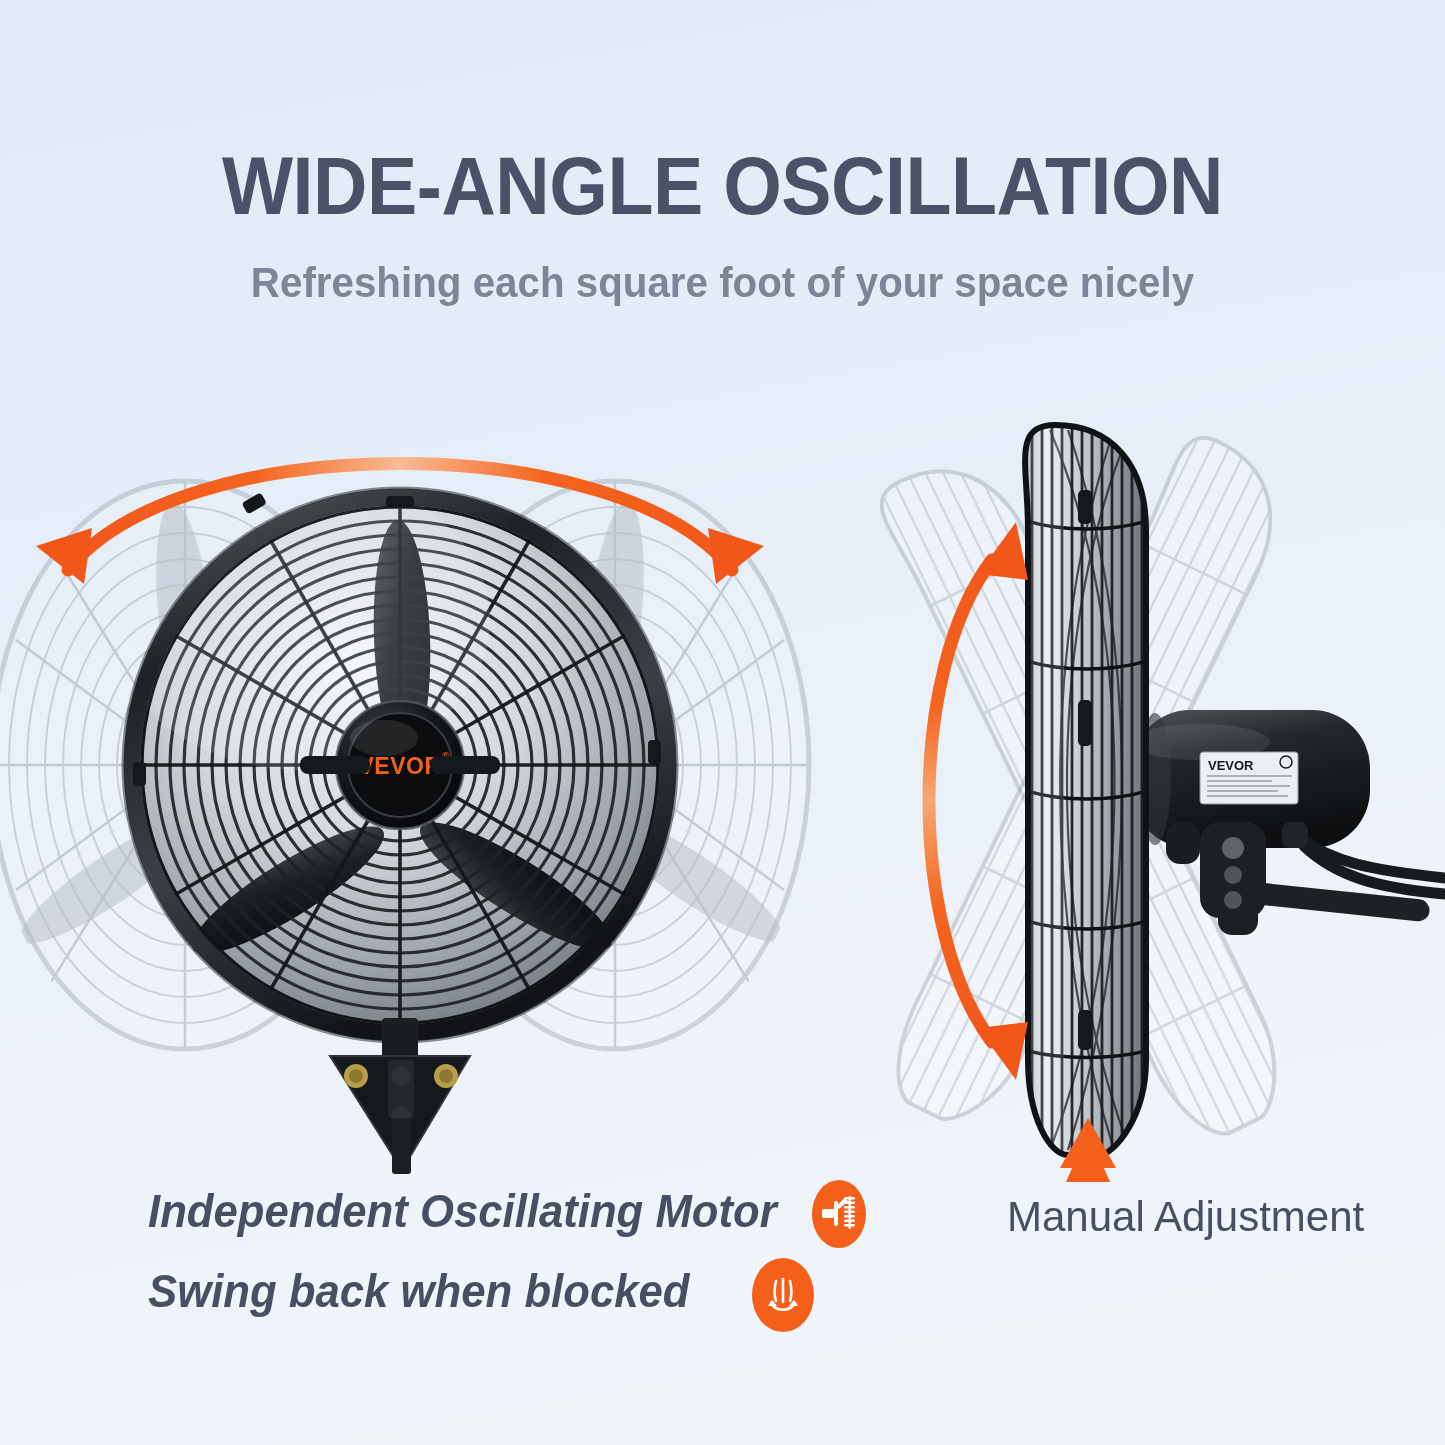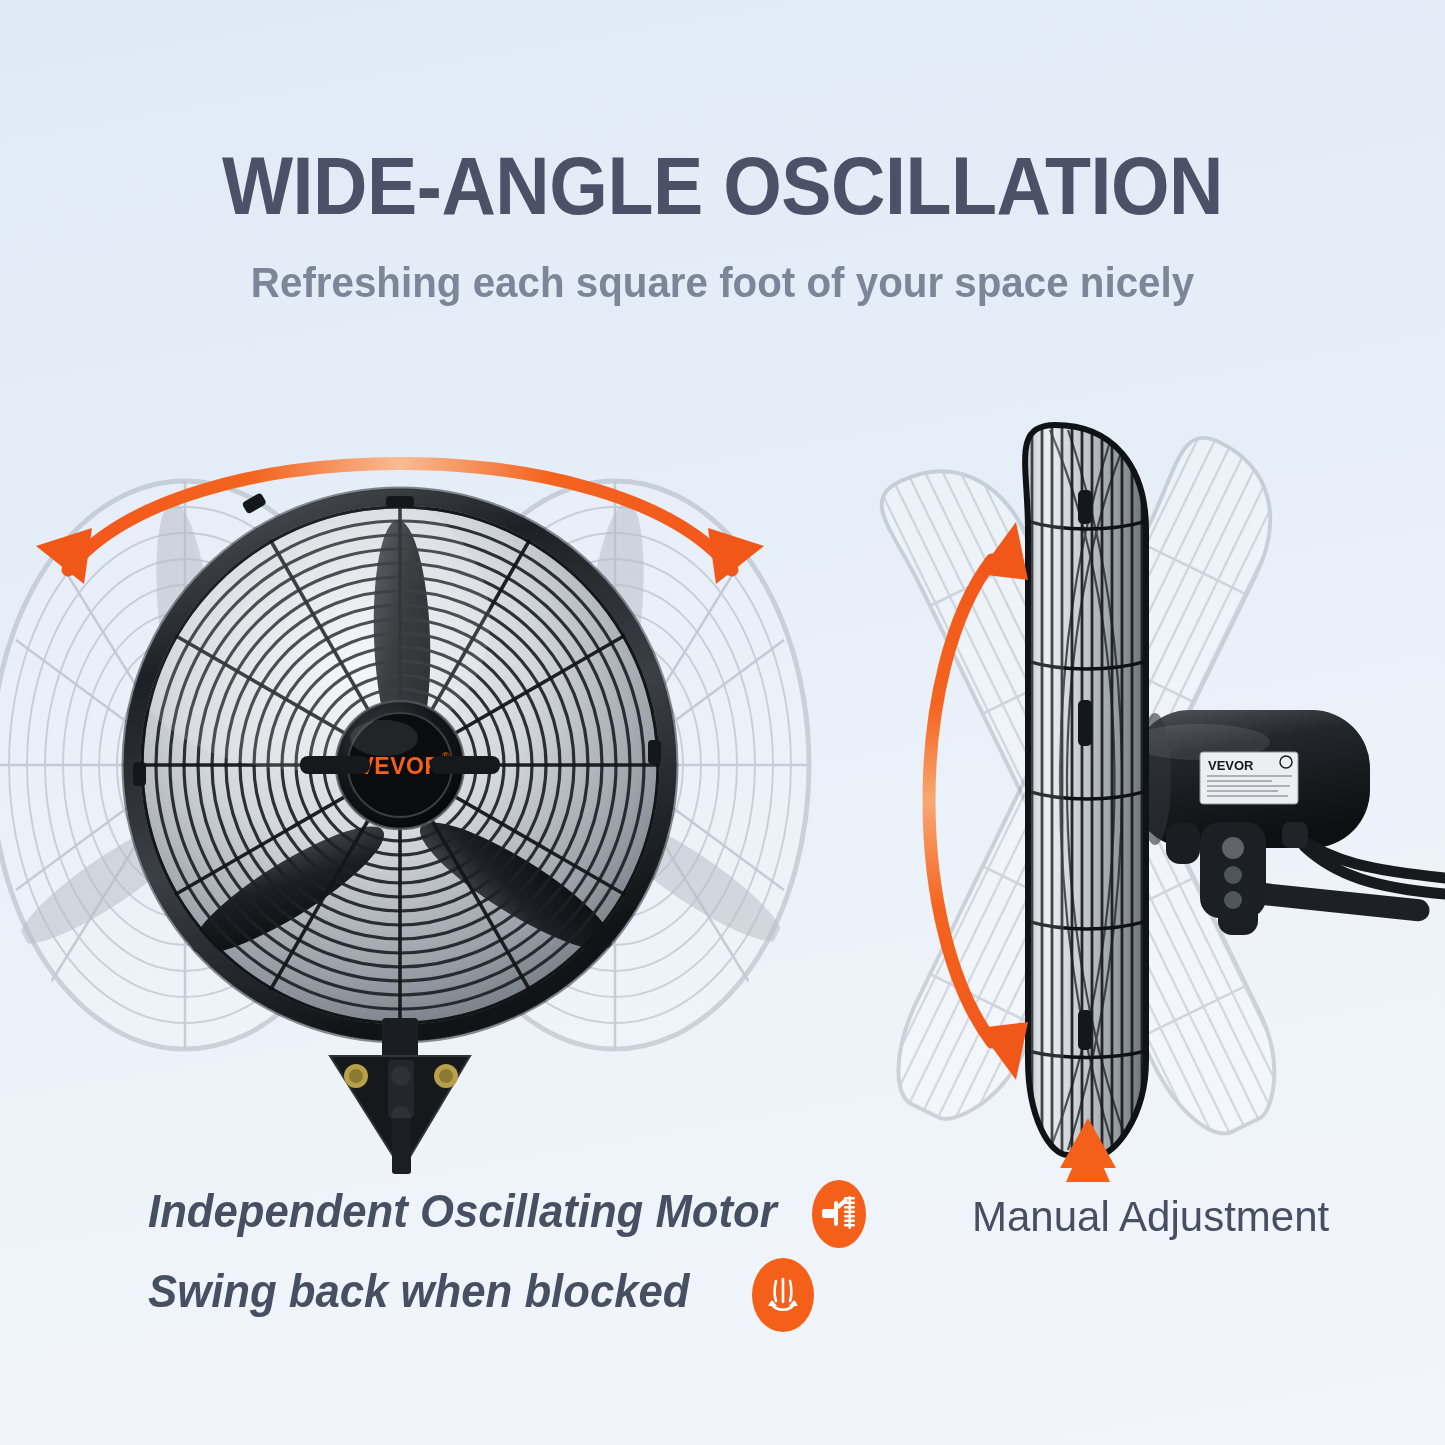--- a/index.html
+++ b/index.html
@@ -42,21 +42,21 @@
     position:absolute;
     font-style:italic;font-weight:bold;
     color:#474f63;
     white-space:nowrap;
     transform:scaleX(0.95);
     transform-origin:left center;
   }
   .cap-a{top:1184px;left:148px;font-size:46px;}
   .cap-b{top:1264px;left:148px;font-size:46px;}
   .cap-right{
-    position:absolute;top:1193px;left:972px;
+    position:absolute;top:1193px;left:1007px;
     font-size:42px;color:#474f63;white-space:nowrap;
     font-weight:normal;
   }
 
   .badge{
     position:absolute;
     background:#f4601a;
     border-radius:50%;
     display:flex;align-items:center;justify-content:center;
   }

